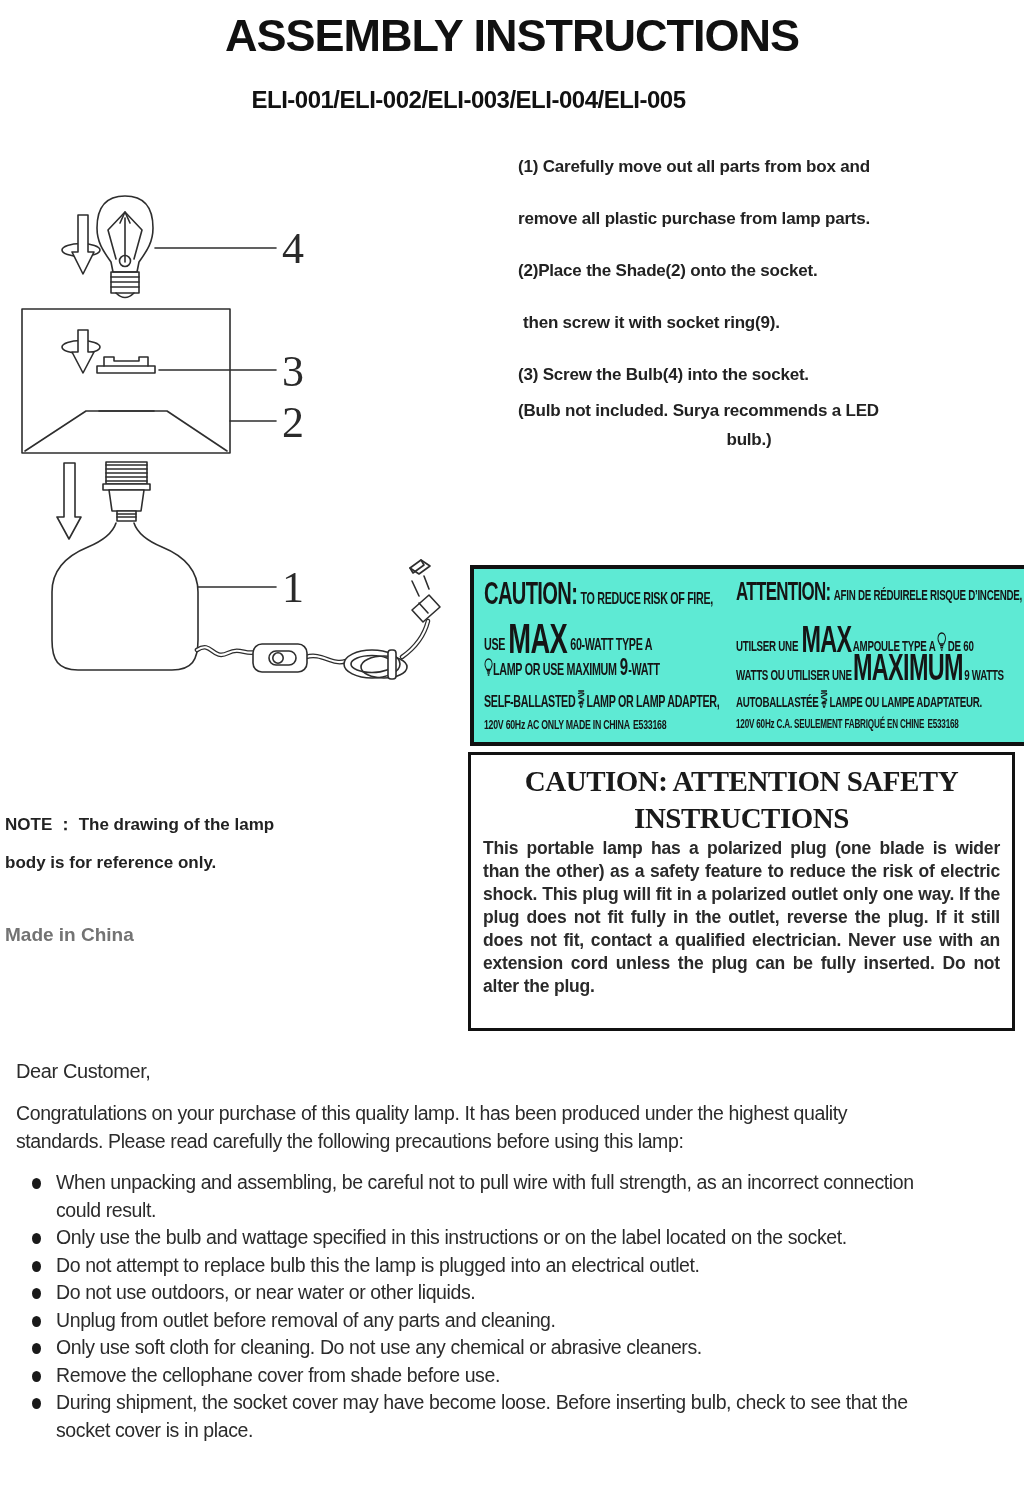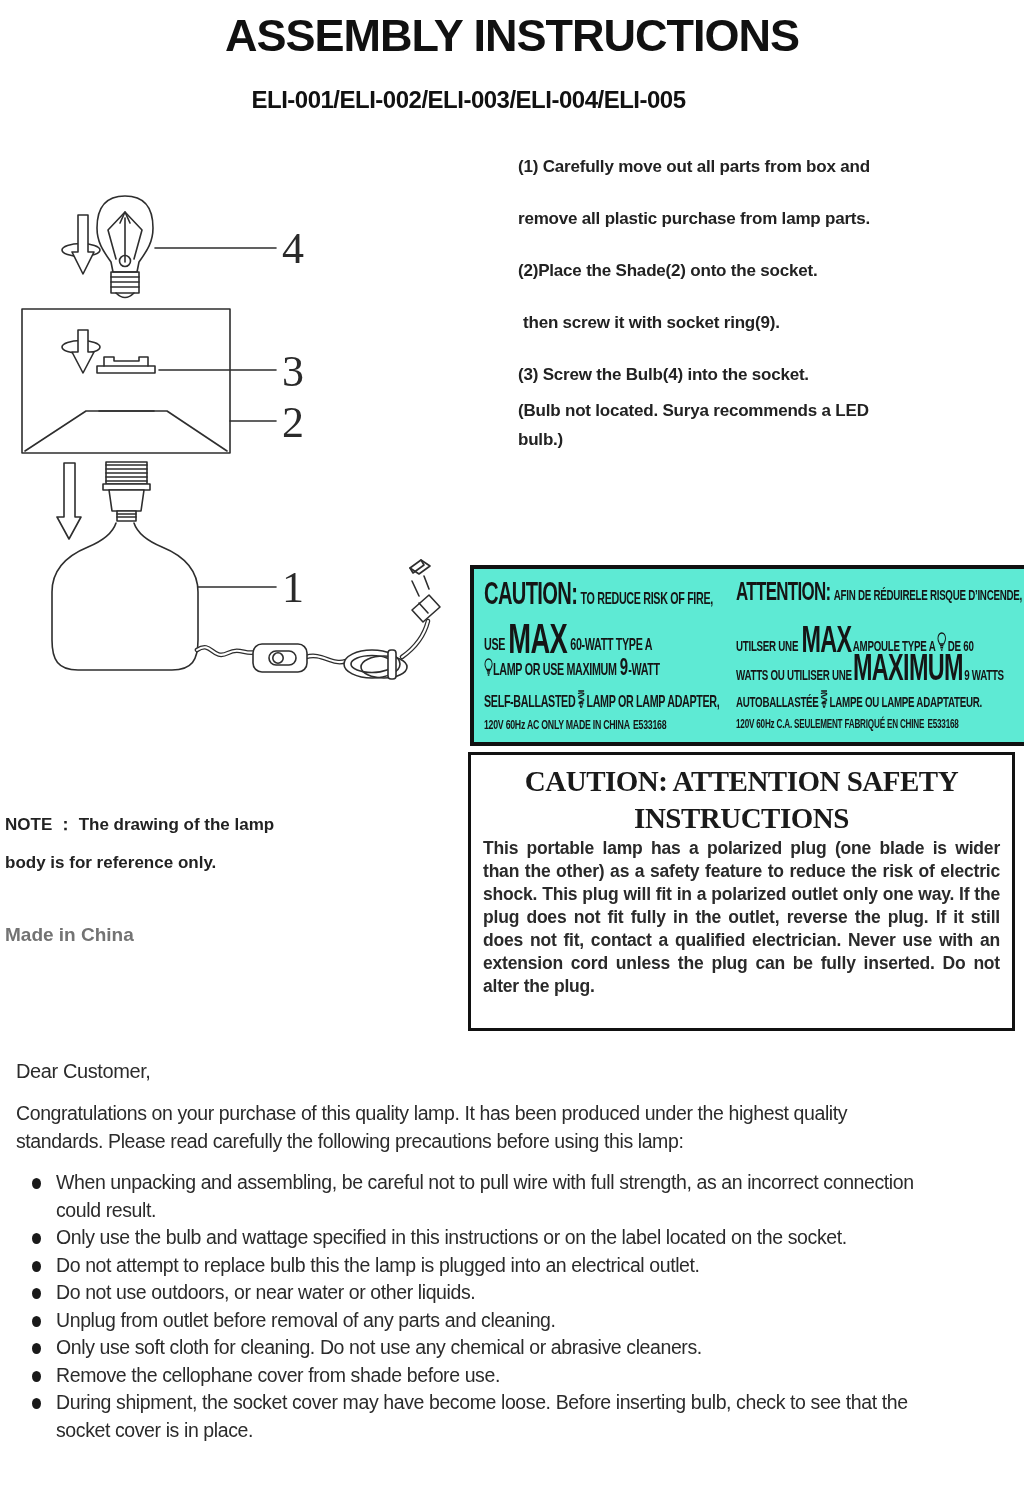--- a/index.html
+++ b/index.html
@@ -103,22 +103,22 @@
 <body>
 
 <div class="abs page-title">ASSEMBLY INSTRUCTIONS</div>
 <div class="abs models">ELI-001/ELI-002/ELI-003/ELI-004/ELI-005</div>
 
 <div class="abs step" style="top:155px;">(1) Carefully move out all parts from box and</div>
 <div class="abs step" style="top:207px;">remove all plastic purchase from lamp parts.</div>
 <div class="abs step" style="top:259px;">(2)Place the Shade(2) onto the socket.</div>
 <div class="abs step" style="top:311px; left:523px;">then screw it with socket ring(9).</div>
 <div class="abs step" style="top:363px;">(3) Screw the Bulb(4) into the socket.</div>
-<div class="abs step" style="top:399px;">(Bulb not located. Surya recommends a LED</div>
-<div class="abs step" style="top:428px;">bulb.)</div>
+<div class="abs step" style="top:399px;">(Bulb not included. Surya recommends a LED</div>
+<div class="abs step" style="top:428px;text-align:center;">bulb.)</div>
 
 <svg class="abs diagram" width="470" height="645" viewBox="0 0 470 645">
 
   <g>
     <ellipse cx="81" cy="110" rx="19" ry="6.5"></ellipse>
     <path class="whitefill" d="M78,75 H88 V112 H94 L83,134 L72,112 H78 Z"></path>
   </g>
 
   <g>
     <path d="M97,88 C97,64 109,56 125,56 C141,56 153,64 153,88 C153,103 146,112 139,122 L137,132 H113 L111,122 C104,112 97,103 97,88 Z"></path>

